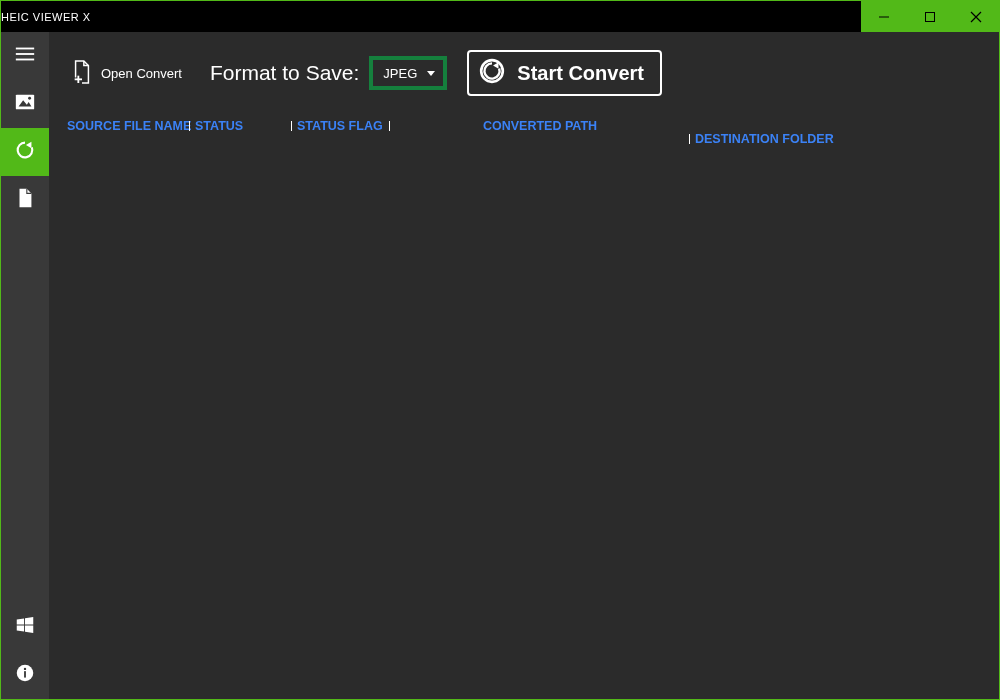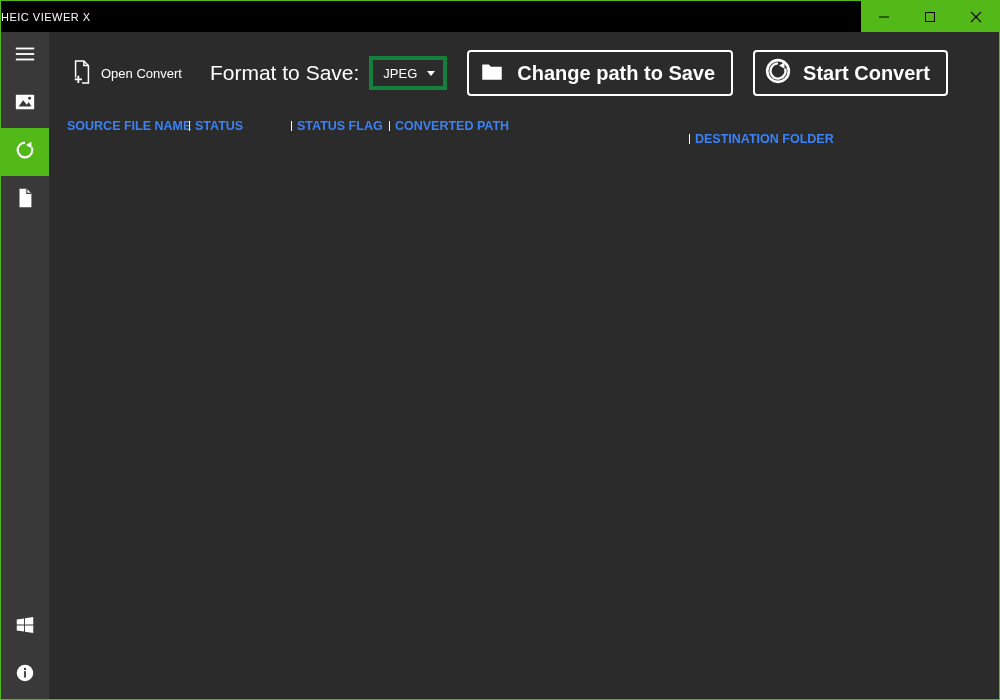--- a/index.html
+++ b/index.html
@@ -151,21 +151,21 @@
     position: absolute;
     left: -6px;
     top: 2px;
     bottom: 2px;
     width: 1px;
     background: #ffffff;
   }
   .col-source { width: 128px; }
   .col-status { width: 102px; }
   .col-flag   { width: 98px; }
-  .col-path   { width: 300px; }
+  .col-path   { width: 300px; text-align: center; }
   .col-dest   { flex: 1; margin-top: 26px; }
 
   .content-area {
     flex: 1;
   }
 </style>
 </head>
 <body>
 
 <div class="window">
@@ -269,28 +269,20 @@
           <span>Open Convert</span>
         </div>
 
         <div class="format-label">Format to Save:</div>
 
         <div class="select-box">
           <span>JPEG</span>
           <span class="caret"></span>
         </div>
 
-        <div class="big-btn">
-          <span>
-            <svg viewBox="0 0 24 24">
-                <path d="M3 6 h6 l2 2 h10 v12 h-18 z" fill="#fff"></path>
-              </svg>
-          </span>
-          <span>Change path to Save</span>
-        </div>
 
         <div class="big-btn">
           <span>
             <svg viewBox="0 0 24 24">
               <circle cx="12" cy="12" r="10" fill="none" stroke="#fff" stroke-width="2.4"></circle>
               <path d="M12 5 a7 7 0 1 0 6.6 4.7" fill="none" stroke="#fff" stroke-width="2.2"></path>
               <polygon points="18,4 18,10 13,7" fill="#fff"></polygon>
             </svg>
           </span>
           <span>Start Convert</span>

